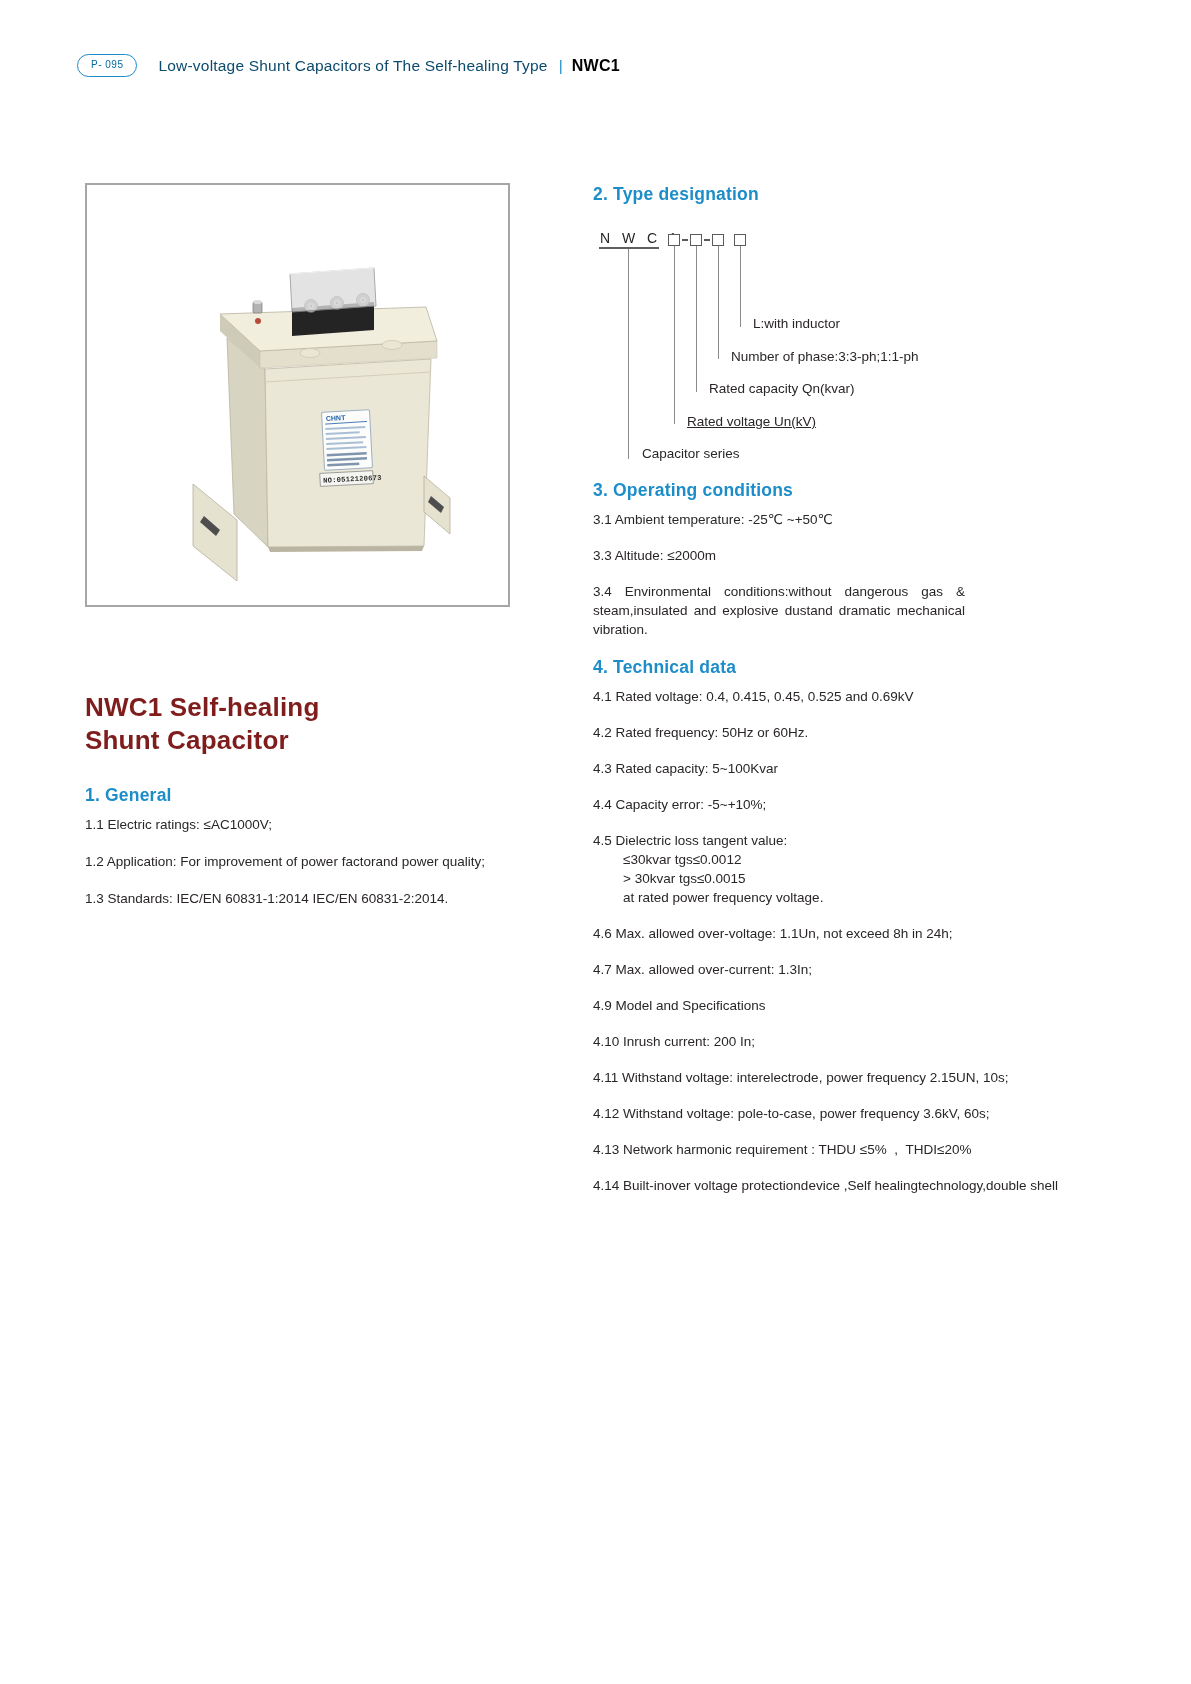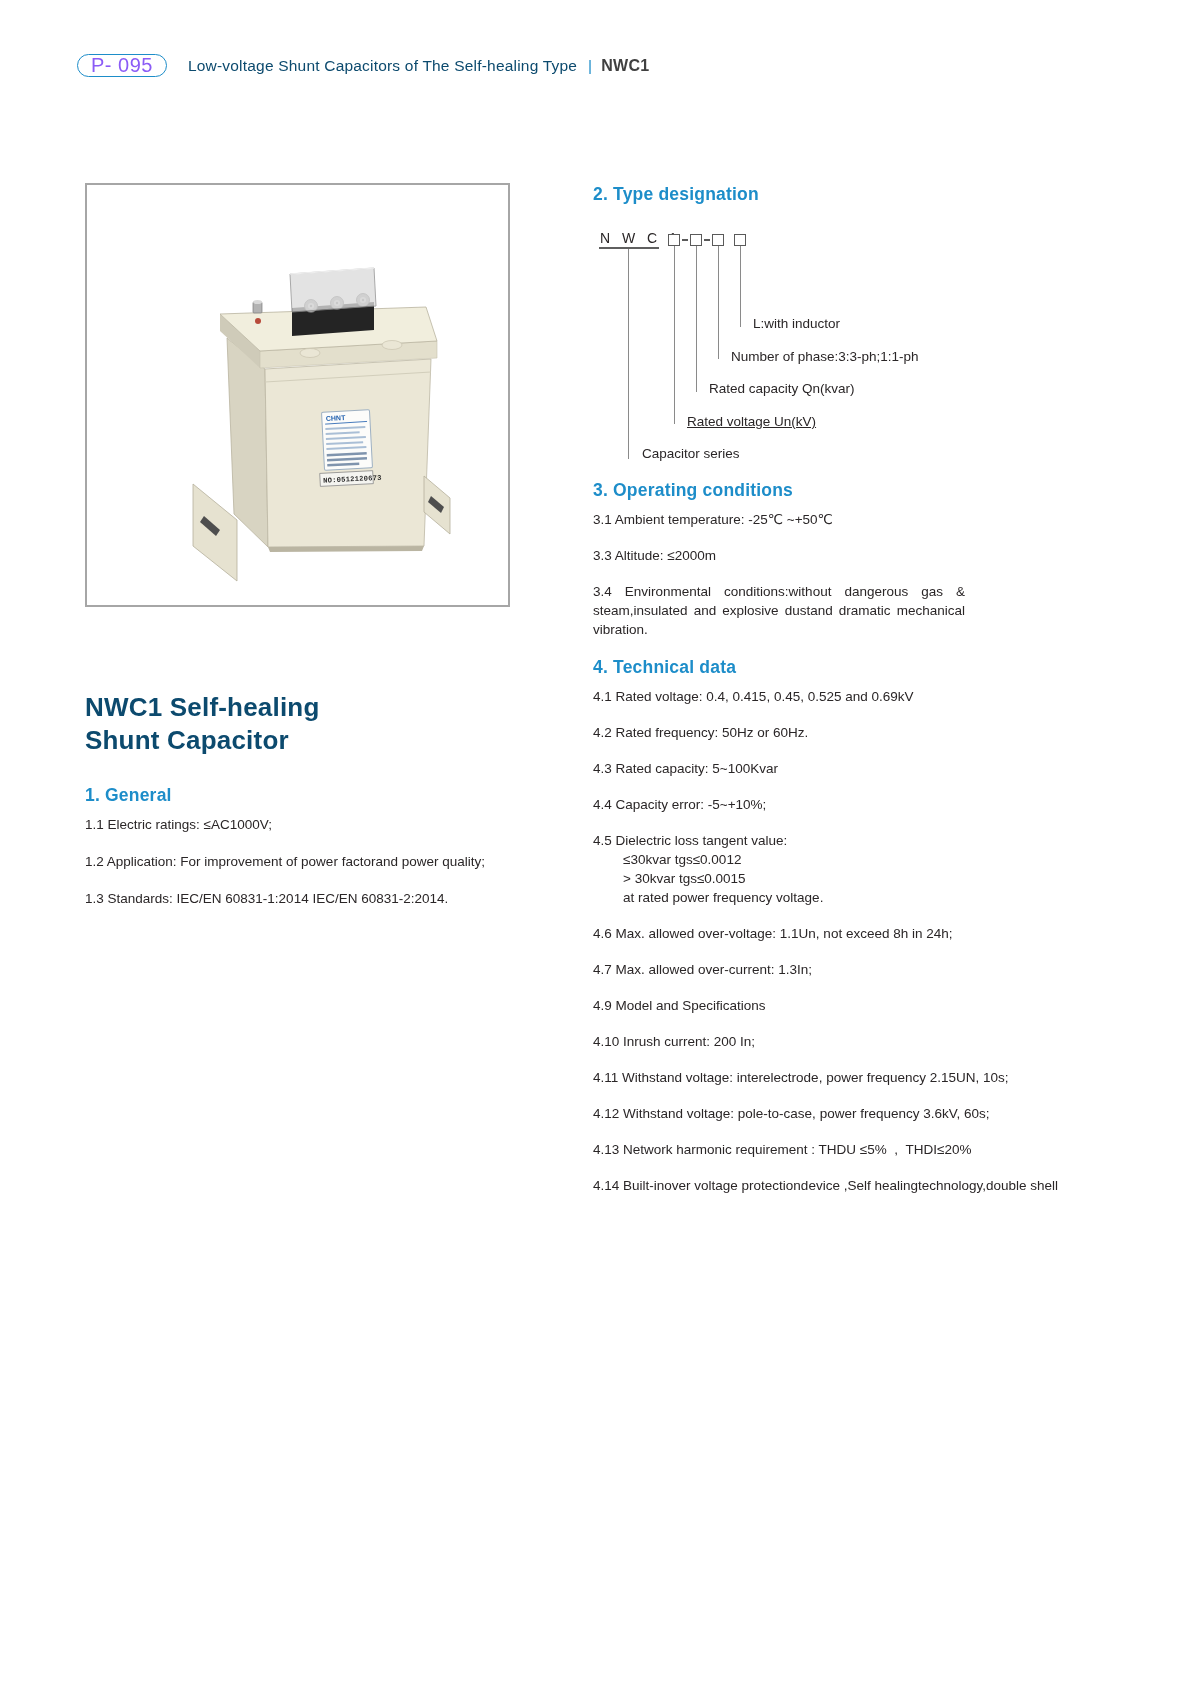--- a/index.html
+++ b/index.html
@@ -5,31 +5,31 @@
   html,body{margin:0;padding:0;background:#ffffff;}
   .page{
     position:relative;width:1191px;height:1684px;background:#ffffff;
     font-family:"Liberation Sans","DejaVu Sans",sans-serif;color:#2a2627;
     overflow:hidden;
   }
   
   .hdr{position:absolute;left:77px;top:54px;display:flex;align-items:center;}
   .hdr .pill{
     display:inline-block;border:1.5px solid #1d8dc9;border-radius:12px;
-    color:#8b5cf6;font-size:20px;line-height:20px;padding:0 13px;height:21px;
+    color:#0369a1;font-size:10px;line-height:20px;padding:0 13px;height:21px;
     letter-spacing:.5px;
   }
   .hdr .htitle{color:#0c4a6e;font-size:15.5px;margin-left:21px;letter-spacing:.2px;}
   .hdr .hsep{color:#1d8dc9;font-size:15.5px;margin:0 9px 0 11px;}
-  .hdr .hmodel{color:#404040;font-size:16px;font-weight:bold;letter-spacing:.3px;}
+  .hdr .hmodel{color:#000000;font-size:16px;font-weight:bold;letter-spacing:.3px;}
   
   .col-left{position:absolute;left:85px;top:183px;width:460px;}
   .col-right{position:absolute;left:593px;top:183px;width:472px;}
   h1.prod-title{
-    font-size:26px;line-height:33px;font-weight:bold;color:#0c4a6e;
+    font-size:26px;line-height:33px;font-weight:bold;color:#7f1d1d;
     margin:84px 0 0 0;white-space:pre-line;letter-spacing:.2px;
   }
   h2.sec{
     color:#1d8dc9;font-size:17.5px;line-height:22px;font-weight:bold;
     margin:0 0 9px 0;letter-spacing:.2px;
   }
   .col-left h2.sec{margin-top:27px;}
   p.item{
     font-size:13.5px;line-height:19px;margin:0 0 17px 0;
     white-space:pre-line;text-align:justify;

